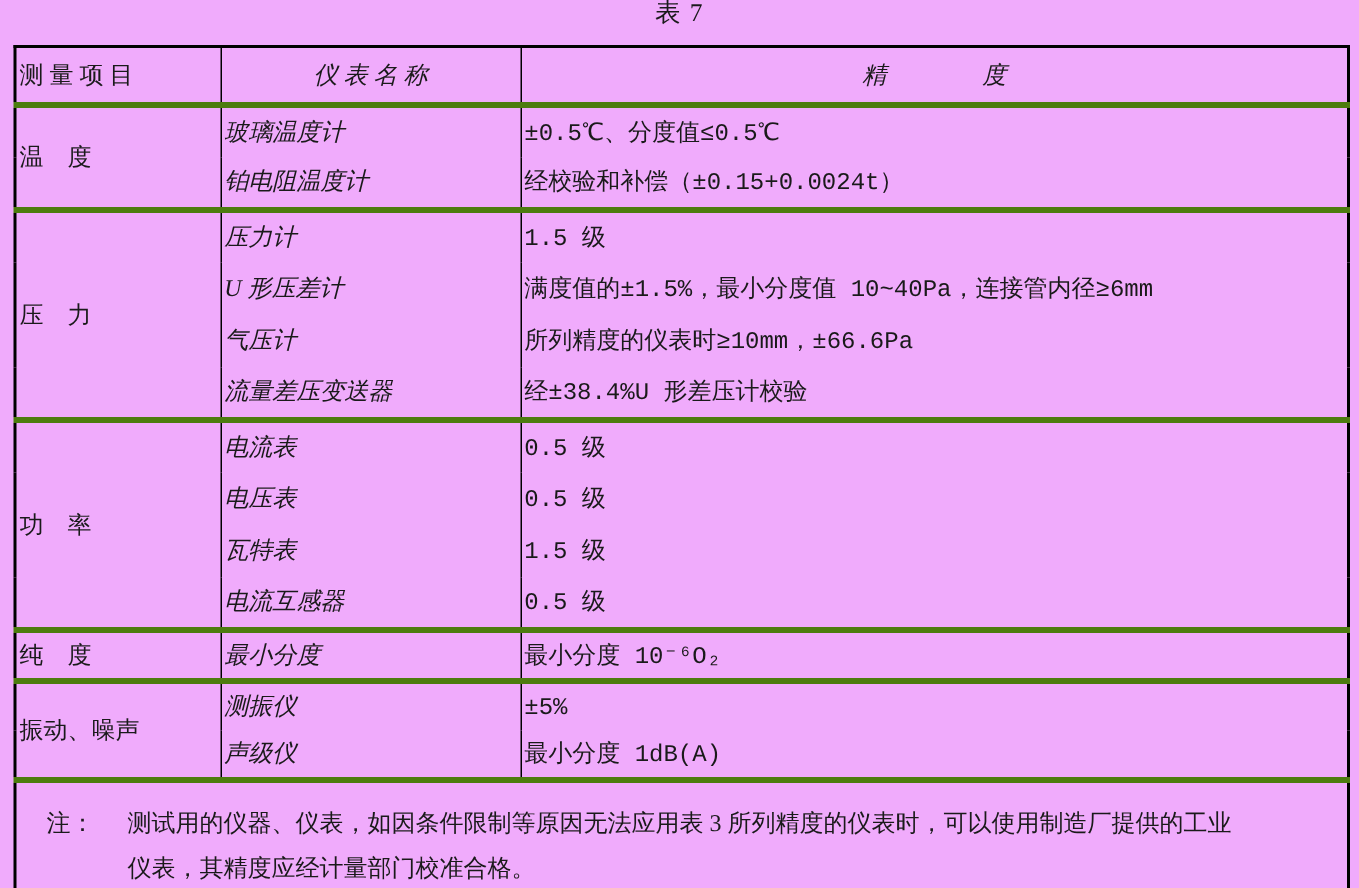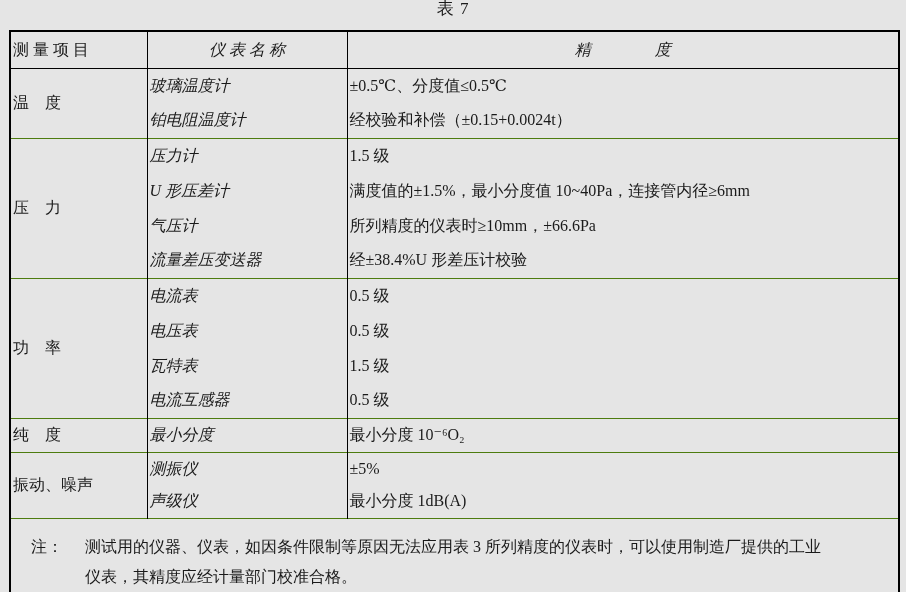--- a/index.html
+++ b/index.html
@@ -1,20 +1,20 @@
 <!DOCTYPE html>
 <html><head>
 <meta charset="utf-8">
 <style>
   html, body { margin: 0; padding: 0; background: #ffffff; }
   .page {
     position: relative;
     width: 906px;
     height: 592px;
-    background: #e5e5e5;
+    background: #f0abfc;
     font-family: "Liberation Serif", "DejaVu Serif", serif;
     color: #1a1a1a;
     overflow: hidden;
   }
   .doc-title {
     position: absolute;
     top: -3px;
     left: 0;
     width: 100%;
     text-align: center;
@@ -34,30 +34,30 @@
   table.spec th, table.spec td {
     font-weight: normal;
     font-size: 16px;
     padding: 2px;
     vertical-align: middle;
   }
   
   .c1 { border-right: 1px solid #000000; }
   .c2 { border-right: 1px solid #000000; font-style: italic; }
   
-  tr.group-start > td, tr.note-row > td { border-top: 1px solid #4d7c0f; margin-top: 12px; }
+  tr.group-start > td, tr.note-row > td { border-top: 4px solid #4d7c0f; margin-top: 12px; }
   thead th { border-bottom: 1px solid #000000; height: 32px; }
   
   th.c1 { text-align: left; padding-left: 16px; white-space: pre; }
   th.c2 { text-align: center; white-space: pre; }
   th.c3 { text-align: center; white-space: pre; font-style: italic; }
   
   td.c1 { padding-left: 21px; white-space: pre; }
   td.c2 { padding-left: 36px; white-space: nowrap; }
-  td.c3 { padding-left: 38px; white-space: nowrap; }
+  td.c3 { padding-left: 38px; white-space: nowrap; font-family: Liberation Mono, monospace; }
   tr.r { height: 35px; }
   tr.r34 { height: 34px; }
   tr.r33 { height: 33px; }
   tr.note-row { height: 70px; }
   .note-cell { vertical-align: top; }
   .note-wrap {
     display: flex;
     padding: 11px 14px 0 18px;
     font-size: 16px;
     line-height: 30px;

